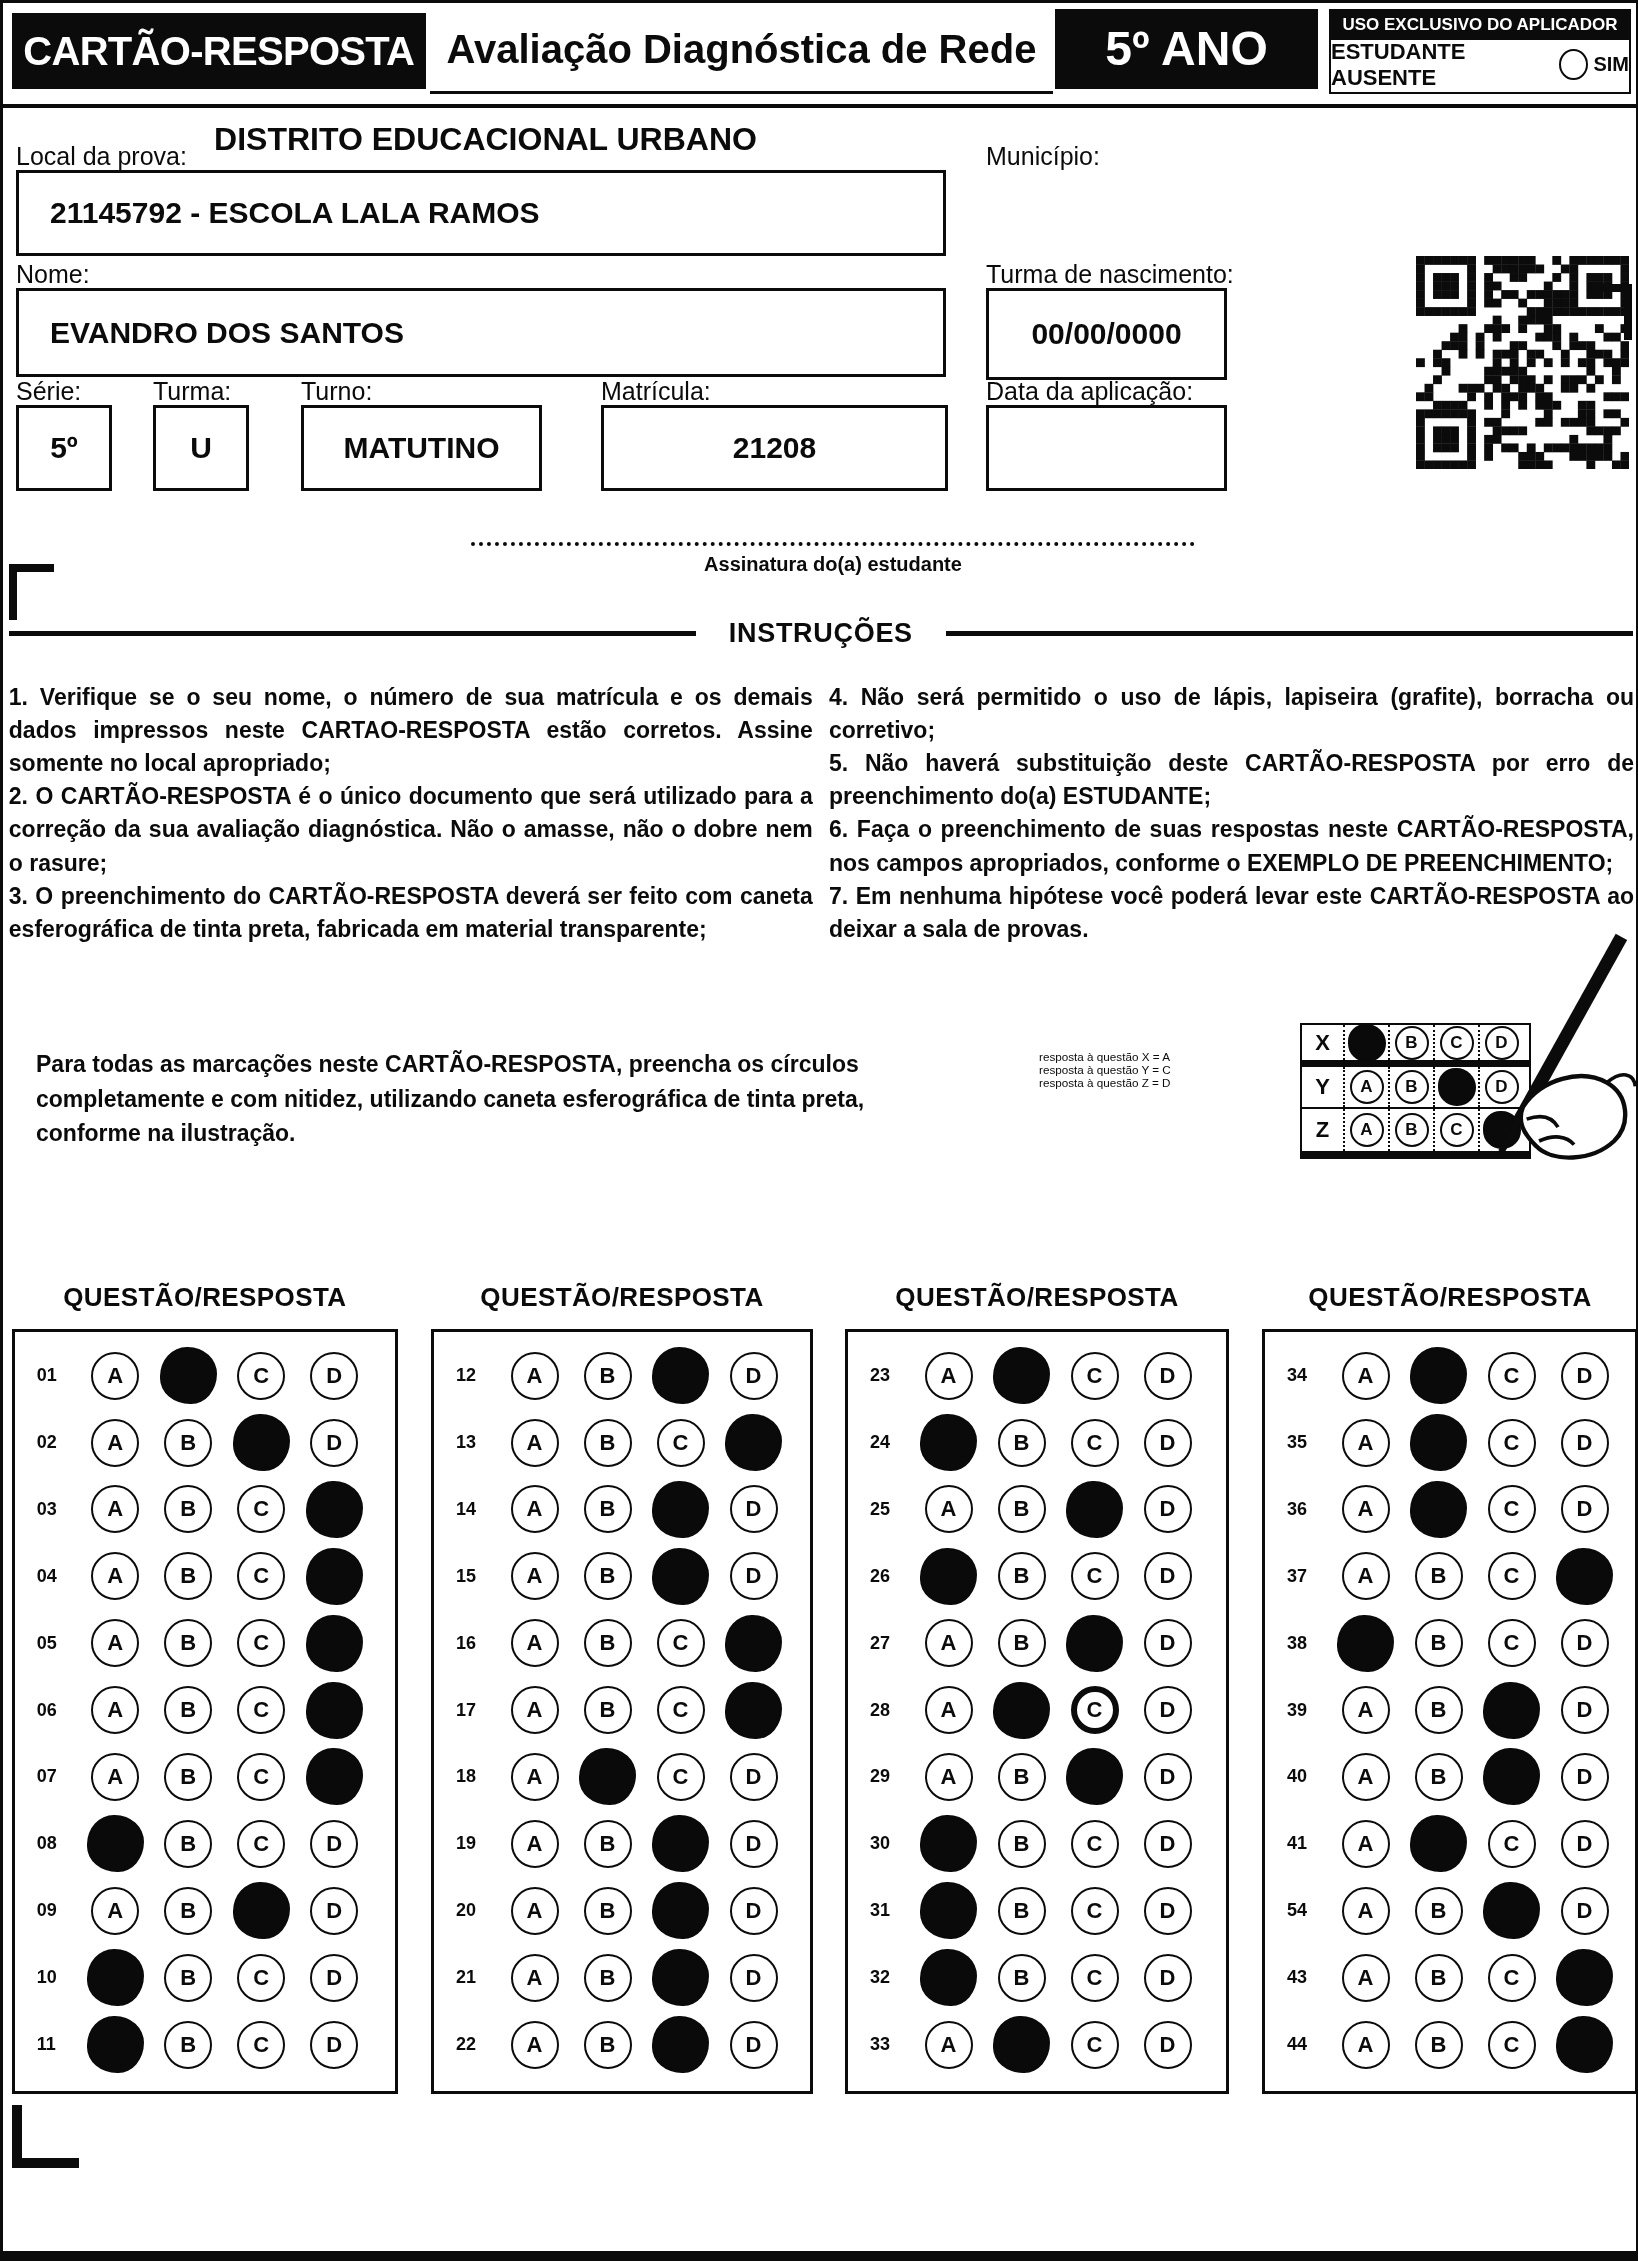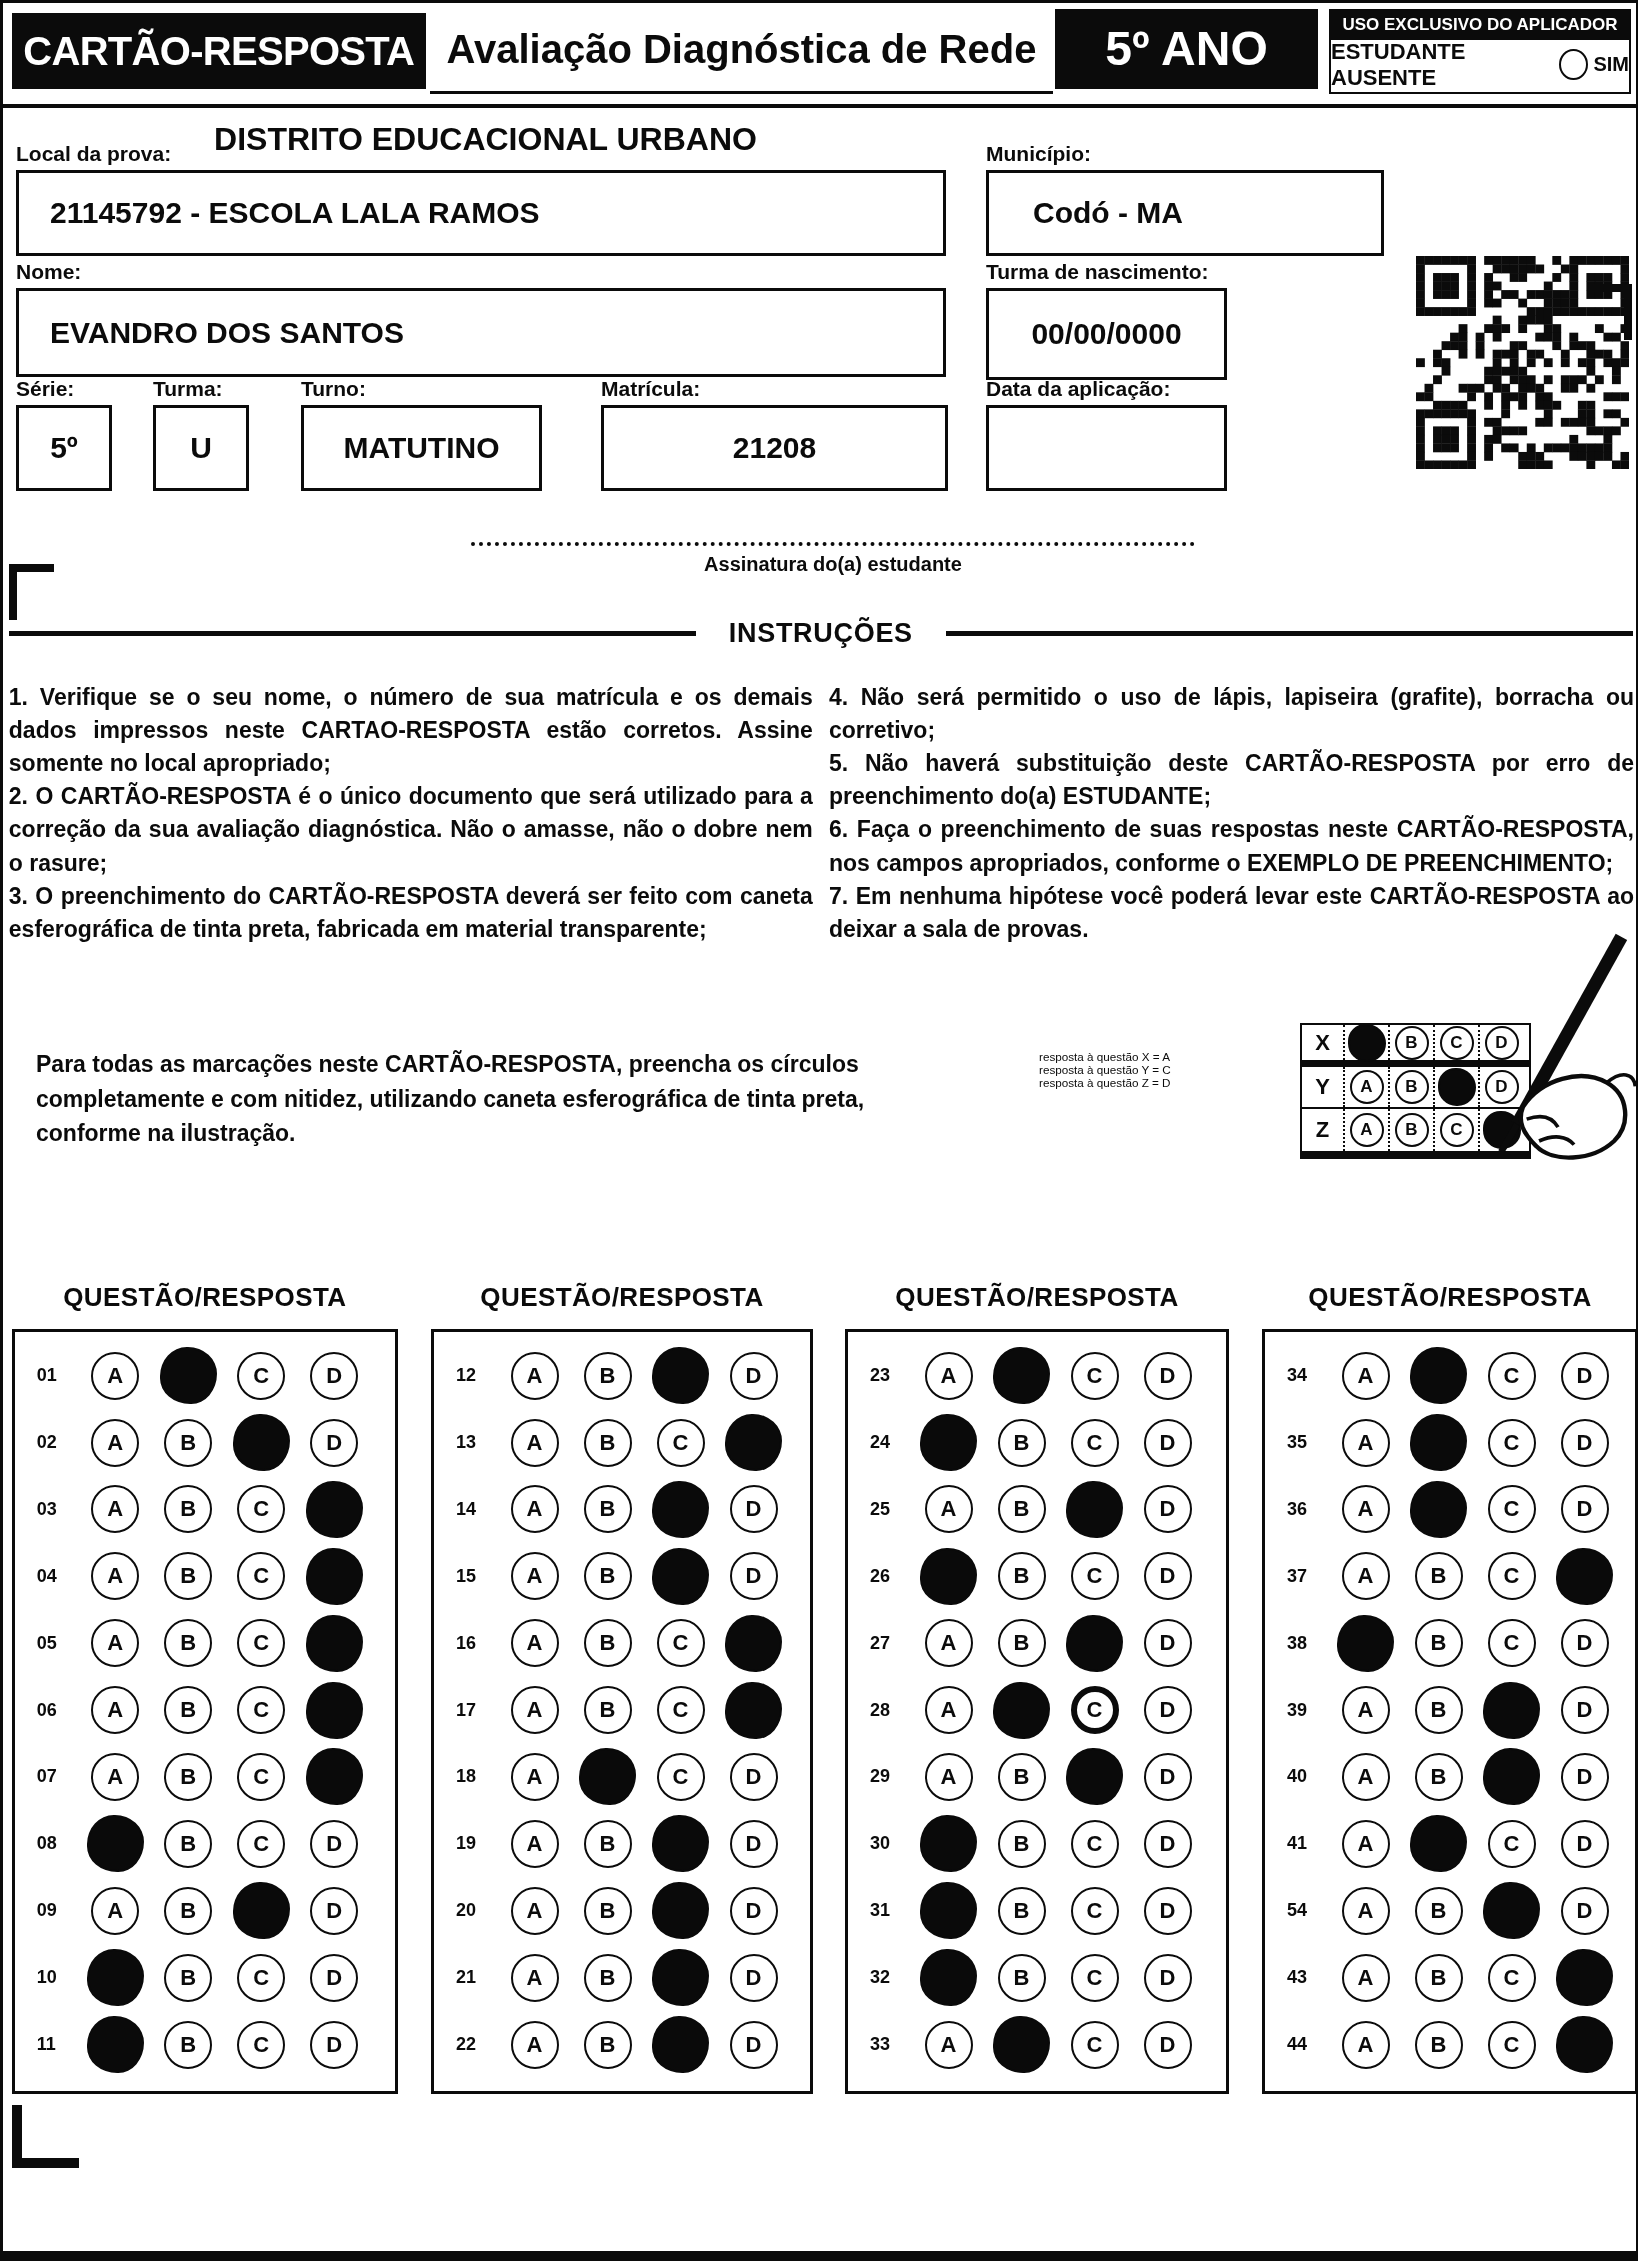--- a/index.html
+++ b/index.html
@@ -16,21 +16,21 @@
   .title-box { left:8.8px; top:10.2px; width:414px; height:76px; font-size:40px; font-weight:bold; letter-spacing:-0.7px; }
   .subtitle-box { left:427px; top:5.8px; width:623px; height:85px; display:flex; align-items:center; justify-content:center;
                   font-size:40px; font-weight:bold; border-bottom:3.7px solid #0b0b0b; }
   .grade-box { left:1052px; top:5.8px; width:263px; height:80px; font-size:48px; font-weight:bold; }
   .examiner-box { left:1326px; top:5.8px; width:302px; height:85px; border:2.9px solid #0b0b0b; }
   .examiner-strip { height:29px; background:#0b0b0b; color:#fff; display:flex; align-items:center; justify-content:center;
                     font-size:17px; font-weight:bold; }
   .examiner-row { height:50px; display:flex; align-items:center; justify-content:center; gap:5.8px; font-weight:bold; }
   .absent-circle { width:31px; height:31px; border:2.9px solid #0b0b0b; border-radius:50%; background:#fff; }
 
-  .lbl { font-size:21px; font-weight:bold; }
+  .lbl { font-size:25px; font-weight:normal; }
   .fieldbox { position:absolute; border:3.7px solid #0b0b0b; background:#fff; display:flex; align-items:center;
               font-size:30px; font-weight:bold; }
   .district { font-size:32px; font-weight:bold; }
 
   .dotted-line { border-top:4.4px dotted #0b0b0b; }
   .sig-caption { font-size:20px; font-weight:bold; text-align:center; }
 
   .corner { position:absolute; }
   .corner.tl { border-top:8.8px solid #0b0b0b; border-left:8.8px solid #0b0b0b; }
   .corner.tr { border-top:8.8px solid #0b0b0b; border-right:8.8px solid #0b0b0b; }
@@ -87,21 +87,20 @@
       <span style="font-size:20px">SIM</span>
     </div>
   </div>
   <div class="hdr-rule" style="top:101px"></div>
 
   <div class="abs district" style="left:190px; top:118px; width:585px; text-align:center">DISTRITO EDUCACIONAL URBANO</div>
   <div class="abs lbl" style="left:13px; top:139px">Local da prova:</div>
   <div class="fieldbox" style="left:13px; top:167px; width:930px; height:86px; padding-left:31px">21145792 - ESCOLA LALA RAMOS</div>
 
   <div class="abs lbl" style="left:983px; top:139px">Município:</div>
-  <div class="fieldbox" style="left:983px; top:167px; width:398px; height:86px; padding-left:44px">Codó - MA</div>
 
   <div class="abs lbl" style="left:13px; top:257px">Nome:</div>
   <div class="fieldbox" style="left:13px; top:285px; width:930px; height:89px; padding-left:31px">EVANDRO DOS SANTOS</div>
 
   <div class="abs lbl" style="left:983px; top:257px">Turma de nascimento:</div>
   <div class="fieldbox" style="left:983px; top:285px; width:241px; height:92px; justify-content:center">00/00/0000</div>
 
   <svg class="qr" style="left:1413px; top:253px; width:213px; height:213px" viewBox="0 0 25 25" id="qr-svg">
       <rect width="25" height="25" fill="#fff"></rect>
       <rect x="0" y="0" width="1.04" height="1.04" fill="#0b0b0b"></rect>

